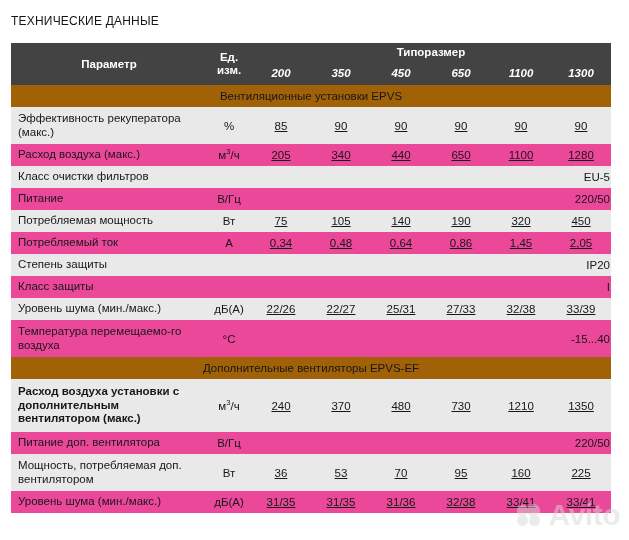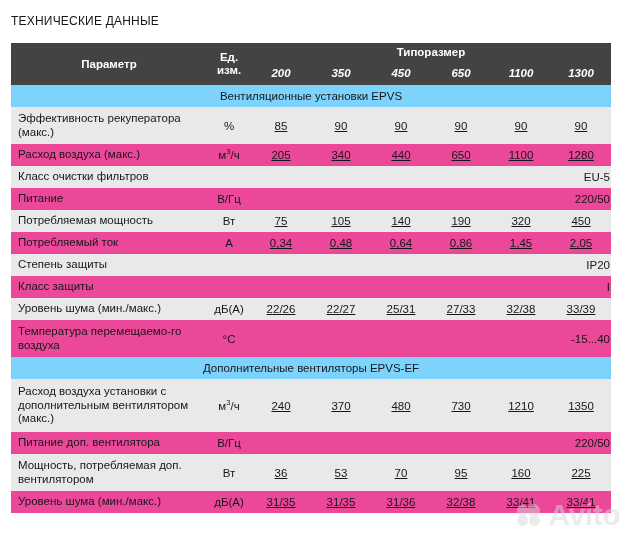--- a/index.html
+++ b/index.html
@@ -95,21 +95,21 @@
     font-size: 12px;
     text-align: center;
     height: 24px;
     vertical-align: middle;
     font-style: italic;
   }
 
   
   .row-dark td   { background: #ec4899; margin-left: 21px; }
   .row-light td  { background: #e9e9e9; }
-  .row-section td{ background: #7dd3fc; }
+  .row-section td{ background: #a16207; }
 
   .spec-table tbody td {
     color: #16171b;
     font-size: 11.5px;
     vertical-align: middle;
   }
   td.param {
     text-align: left;
     padding: 3px 4px 3px 7px !important;
     line-height: 13.5px;
@@ -129,21 +129,21 @@
     font-size: 11.5px;
     color: #16171b;
     height: 16px;
   }
   td.span-val {
     text-align: right;
     padding: 3px 1px !important;
   }
   .r1 { height: 16px; }
   .r2 { height: 31px; }
-  .r3 { height: 47px; }
+  .r3 { height: 47px; font-weight: bold; }
 
   sup.cube {
     font-size: 7.5px;
     vertical-align: super;
     line-height: 0;
   }
 
   
   .footnote {
     position: absolute;

